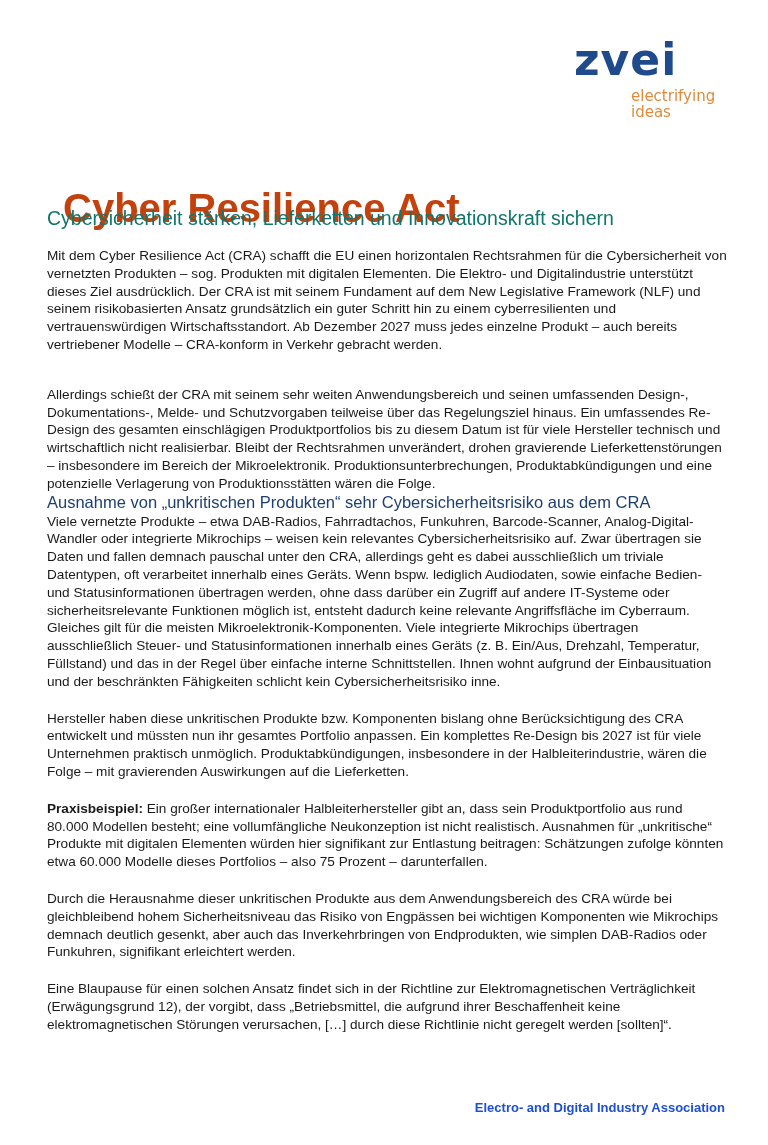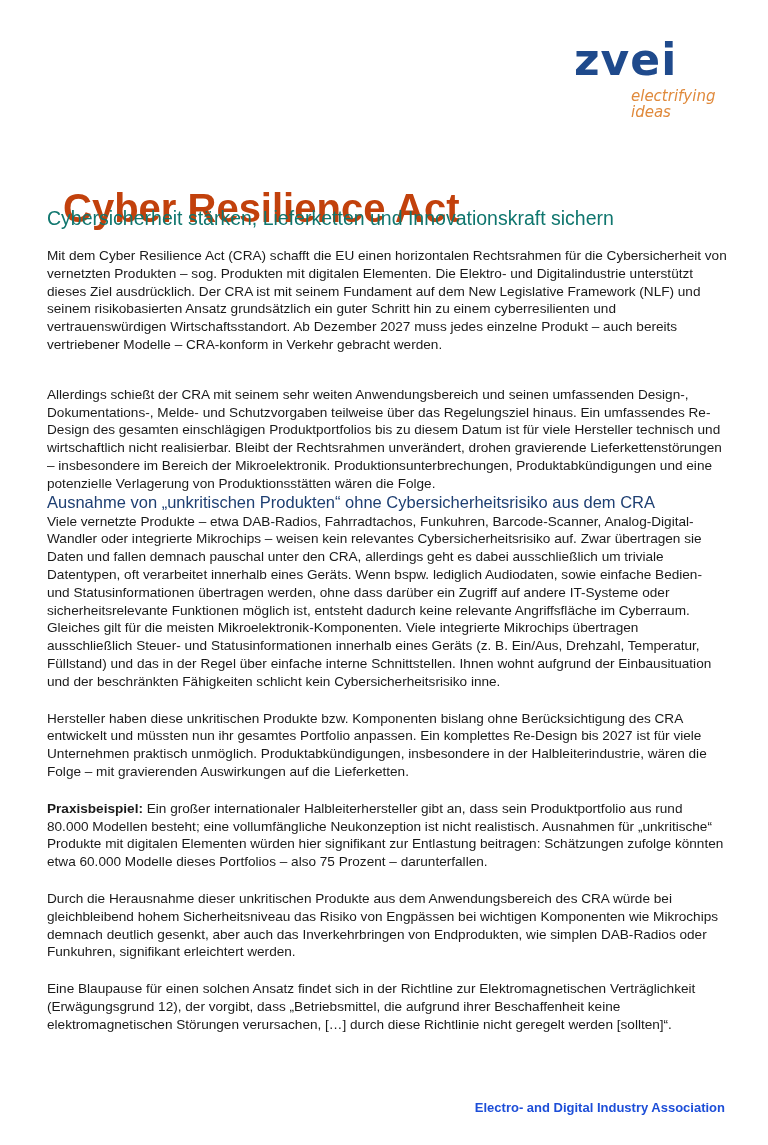--- a/index.html
+++ b/index.html
@@ -2,21 +2,21 @@
 <html><head>
 <meta charset="utf-8">
 <style>
   html, body { margin: 0; padding: 0; background: #ffffff; }
   body { width: 768px; height: 1145px; position: relative; overflow: hidden;
          font-family: "Liberation Sans", sans-serif; color: #1a1a1a; }
   .logo { position: absolute; left: 574px; top: 38px; width: 170px; }
   .logo-word { font-family: "DejaVu Sans", sans-serif; font-weight: bold; font-size: 44px;
                color: #1f4a8c; letter-spacing: 1px; line-height: 44px; }
   .logo-tag { font-family: "DejaVu Sans", sans-serif; font-size: 15px; color: #e08a3c;
-              line-height: 16px; margin-top: 6px; padding-left: 57px; font-style: italic; }
+              line-height: 16px; margin-top: 6px; padding-left: 57px; }
   .title { position: absolute; left: 47px; top: 170px; font-size: 40px; font-weight: bold;
            color: #c2410c; margin: 16px; }
   .subtitle { position: absolute; left: 47px; top: 207px; font-size: 19.5px; color: #0f766e; margin: 0; }
   .content { position: absolute; left: 47px; top: 247px; width: 680px; }
   p { margin: 0 0 19px 0; font-size: 13.6px; line-height: 17.8px; }
   h2 { font-size: 19px; font-weight: bold; color: #1e3f72; margin: 26px 0 13px 0; }
   h3 { font-size: 16.5px; font-weight: normal; color: #1e3f72; margin: 0 0 1px 0; line-height: 19px; }
   .footer { position: absolute; right: 43px; top: 1100px; font-size: 13px; font-weight: bold; color: #1d4ed8; }
   .intro p:last-child { margin-bottom: 0; margin-top: 32px; }
 </style>
@@ -33,21 +33,21 @@
 
 <h1 class="title">Cyber Resilience Act</h1>
 <div class="subtitle">Cybersicherheit stärken, Lieferketten und Innovationskraft sichern</div>
 
 <div class="content">
   <div class="intro">
     <p>Mit dem Cyber Resilience Act (CRA) schafft die EU einen horizontalen Rechtsrahmen für die Cybersicherheit von vernetzten Produkten – sog. Produkten mit digitalen Elementen. Die Elektro- und Digitalindustrie unterstützt dieses Ziel ausdrücklich. Der CRA ist mit seinem Fundament auf dem New Legislative Framework (NLF) und seinem risikobasierten Ansatz grundsätzlich ein guter Schritt hin zu einem cyberresilienten und vertrauenswürdigen Wirtschaftsstandort. Ab Dezember 2027 muss jedes einzelne Produkt – auch bereits vertriebener Modelle – CRA-konform in Verkehr gebracht werden.</p>
     <p>Allerdings schießt der CRA mit seinem sehr weiten Anwendungsbereich und seinen umfassenden Design-, Dokumentations-, Melde- und Schutzvorgaben teilweise über das Regelungsziel hinaus. Ein umfassendes Re-Design des gesamten einschlägigen Produktportfolios bis zu diesem Datum ist für viele Hersteller technisch und wirtschaftlich nicht realisierbar. Bleibt der Rechtsrahmen unverändert, drohen gravierende Lieferkettenstörungen – insbesondere im Bereich der Mikroelektronik. Produktionsunterbrechungen, Produktabkündigungen und eine potenzielle Verlagerung von Produktionsstätten wären die Folge.</p>
   </div>
 
-  <h3>Ausnahme von „unkritischen Produkten“ ohne Cybersicherheitsrisiko aus dem CRA</h3>
+  <h3>Ausnahme von „unkritischen Produkten“ sehr Cybersicherheitsrisiko aus dem CRA</h3>
 
   <p>Viele vernetzte Produkte – etwa DAB-Radios, Fahrradtachos, Funkuhren, Barcode-Scanner, Analog-Digital-Wandler oder integrierte Mikrochips – weisen kein relevantes Cybersicherheitsrisiko auf. Zwar übertragen sie Daten und fallen demnach pauschal unter den CRA, allerdings geht es dabei ausschließlich um triviale Datentypen, oft verarbeitet innerhalb eines Geräts. Wenn bspw. lediglich Audiodaten, sowie einfache Bedien- und Statusinformationen übertragen werden, ohne dass darüber ein Zugriff auf andere IT-Systeme oder sicherheitsrelevante Funktionen möglich ist, entsteht dadurch keine relevante Angriffsfläche im Cyberraum. Gleiches gilt für die meisten Mikroelektronik-Komponenten. Viele integrierte Mikrochips übertragen ausschließlich Steuer- und Statusinformationen innerhalb eines Geräts (z. B. Ein/Aus, Drehzahl, Temperatur, Füllstand) und das in der Regel über einfache interne Schnittstellen. Ihnen wohnt aufgrund der Einbausituation und der beschränkten Fähigkeiten schlicht kein Cybersicherheitsrisiko inne.</p>
   <p>Hersteller haben diese unkritischen Produkte bzw. Komponenten bislang ohne Berücksichtigung des CRA entwickelt und müssten nun ihr gesamtes Portfolio anpassen. Ein komplettes Re-Design bis 2027 ist für viele Unternehmen praktisch unmöglich. Produktabkündigungen, insbesondere in der Halbleiterindustrie, wären die Folge – mit gravierenden Auswirkungen auf die Lieferketten.</p>
 
   <p><b>Praxisbeispiel:</b><span> Ein großer internationaler Halbleiterhersteller gibt an, dass sein Produktportfolio aus rund 80.000 Modellen besteht; eine vollumfängliche Neukonzeption ist nicht realistisch. Ausnahmen für „unkritische“ Produkte mit digitalen Elementen würden hier signifikant zur Entlastung beitragen: Schätzungen zufolge könnten etwa 60.000 Modelle dieses Portfolios – also 75 Prozent – darunterfallen.</span></p>
 
   <p>Durch die Herausnahme dieser unkritischen Produkte aus dem Anwendungsbereich des CRA würde bei gleichbleibend hohem Sicherheitsniveau das Risiko von Engpässen bei wichtigen Komponenten wie Mikrochips demnach deutlich gesenkt, aber auch das Inverkehrbringen von Endprodukten, wie simplen DAB-Radios oder Funkuhren, signifikant erleichtert werden.</p>
   <p>Eine Blaupause für einen solchen Ansatz findet sich in der Richtline zur Elektromagnetischen Verträglichkeit (Erwägungsgrund 12), der vorgibt, dass „Betriebsmittel, die aufgrund ihrer Beschaffenheit keine elektromagnetischen Störungen verursachen, […]  durch diese Richtlinie nicht geregelt werden [sollten]“.</p>
 </div>
 

